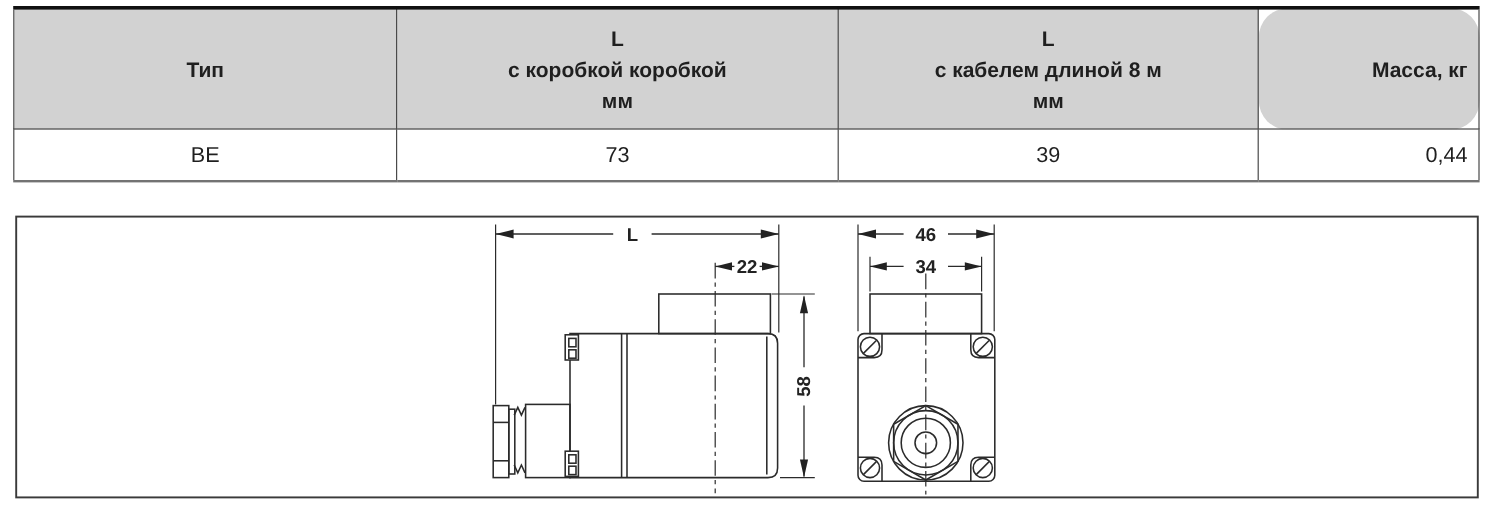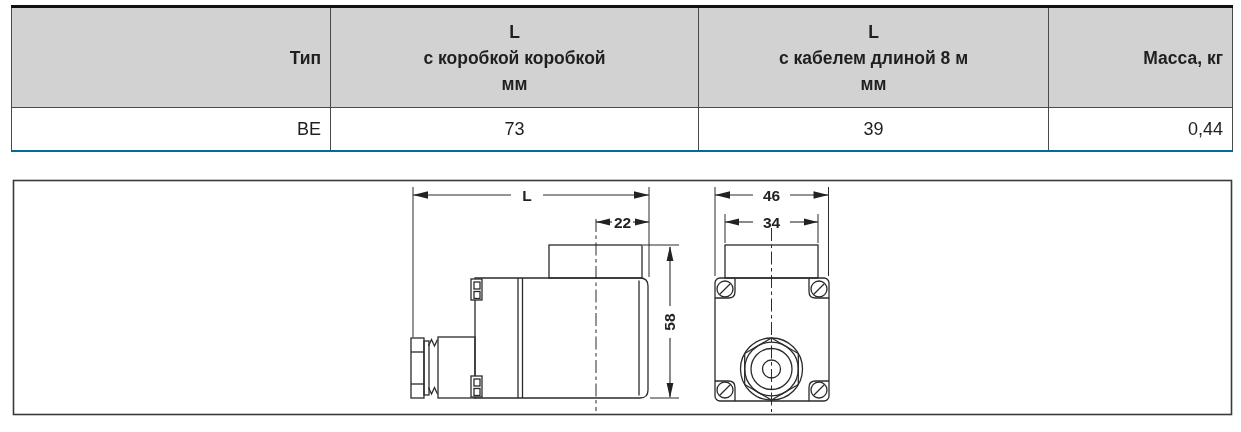--- a/index.html
+++ b/index.html
@@ -24,24 +24,24 @@
     vertical-align:middle;
   }
   .spec-table thead th{
     background:#d2d2d2;
     height:99px;
     font-weight:bold;
     font-size:17.5px;
     line-height:26px;
   }
   .spec-table{border-top:3px solid #111;}
-  .spec-table tbody td{height:42px;background:#fff;border-bottom:2px solid #0369a1;}
-  .al{text-align:right;}
+  .spec-table tbody td{height:42px;background:#fff;border-bottom:2px solid #737373;}
+  .al{text-align:center;}
   .ac{text-align:center;}
-  .ar{text-align:right;}
+  .ar{text-align:right;border-radius:24px;}
   
   .drawing-svg{position:absolute;left:0;top:0;}
   .dimtext{
     font-family:"Liberation Sans","DejaVu Sans",sans-serif;
     font-size:15.5px;font-weight:bold;fill:#222;
   }
 </style>
 </head>
 <body>
 

